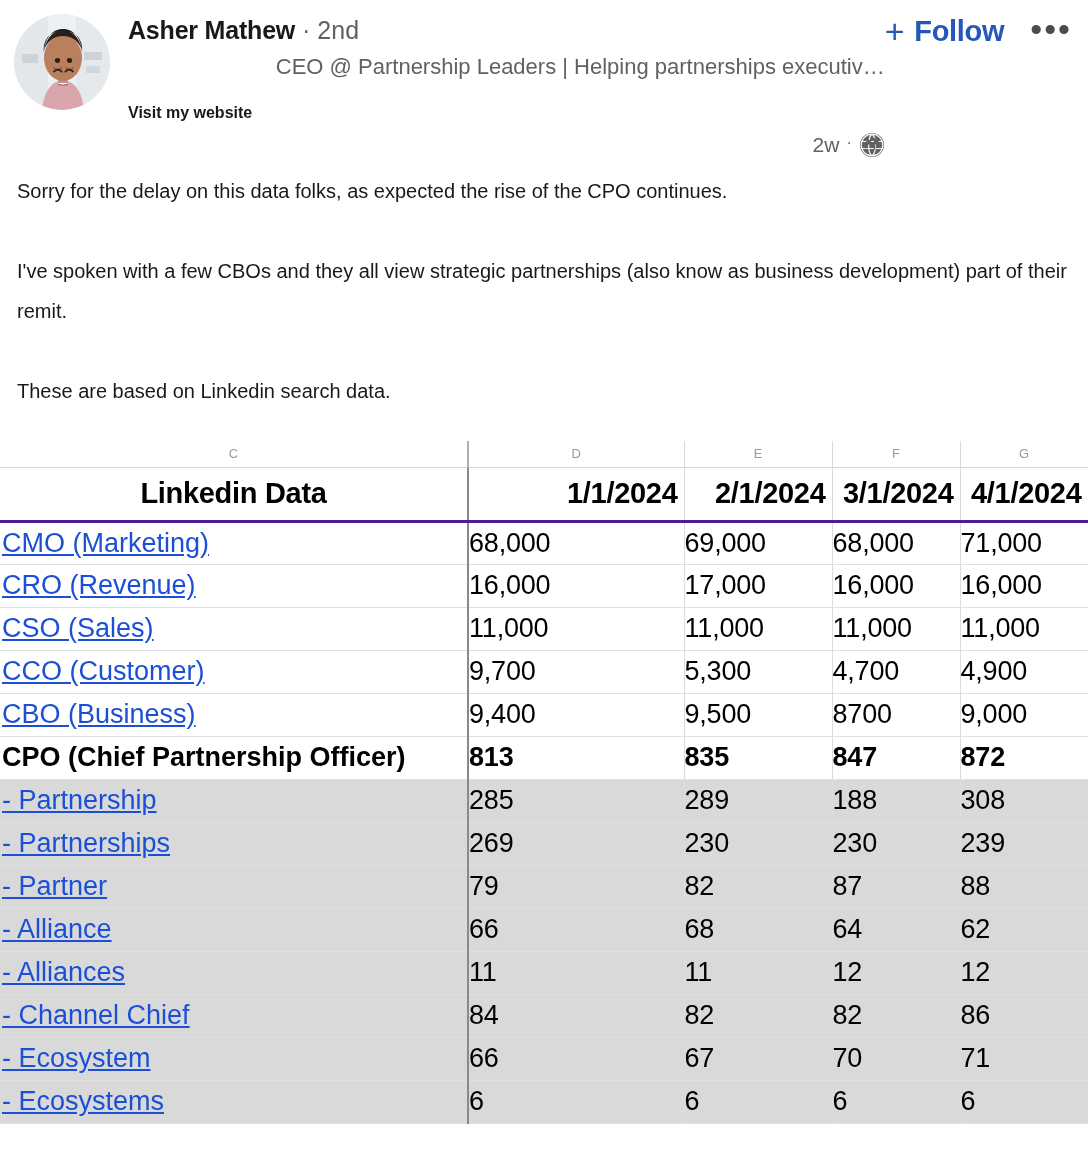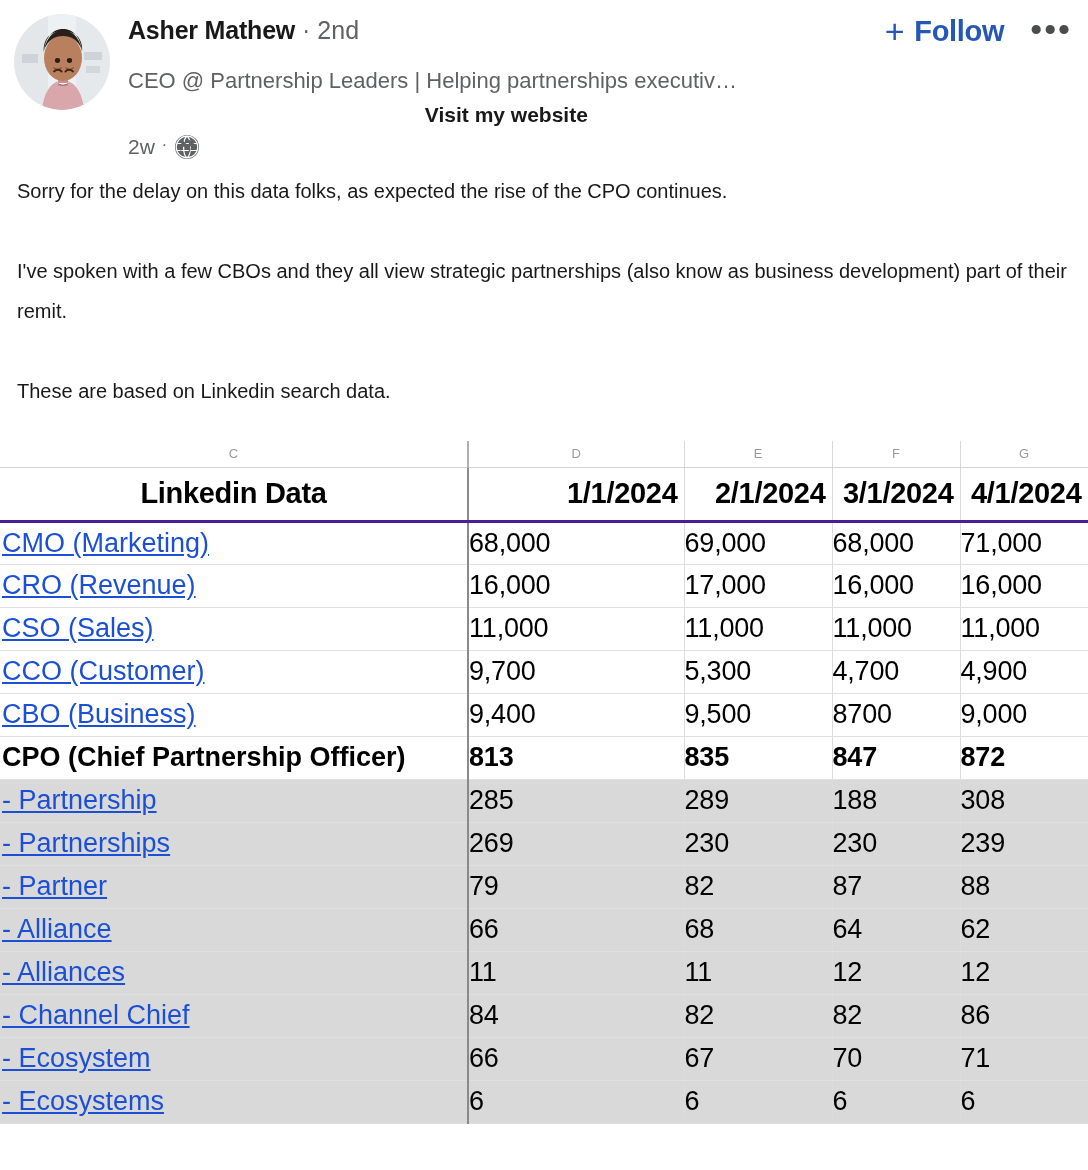--- a/index.html
+++ b/index.html
@@ -53,39 +53,40 @@
     color: #5f6163;
     font-weight: normal;
   }
 
   .headline {
     font-size: 22px;
     line-height: 30px;
     color: #5f6163;
     white-space: nowrap;
     overflow: hidden;
-    margin-top: 20px;
+    margin-top: 6px;
+    text-align: right;
   }
 
   .website-link {
-    font-size: 21px;
+    font-size: 16px;
     line-height: 29px;
     color: #191919;
     font-weight: bold;
-    margin-top: 4px;
-    text-align: center;
+    margin-top: 16px;
   }
 
   .meta-line {
     display: flex;
     align-items: center;
     font-size: 21px;
     line-height: 28px;
     color: #5f6163;
     margin-top: 4px;
+    justify-content: flex-end;
   }
   .meta-dot {
     margin: 0 7px;
     font-size: 16px;
     line-height: 1;
     position: relative;
     top: -2px;
   }
   .globe-icon { display: inline-block; width: 26px; height: 26px; }
   .globe-icon svg { display: block; }

